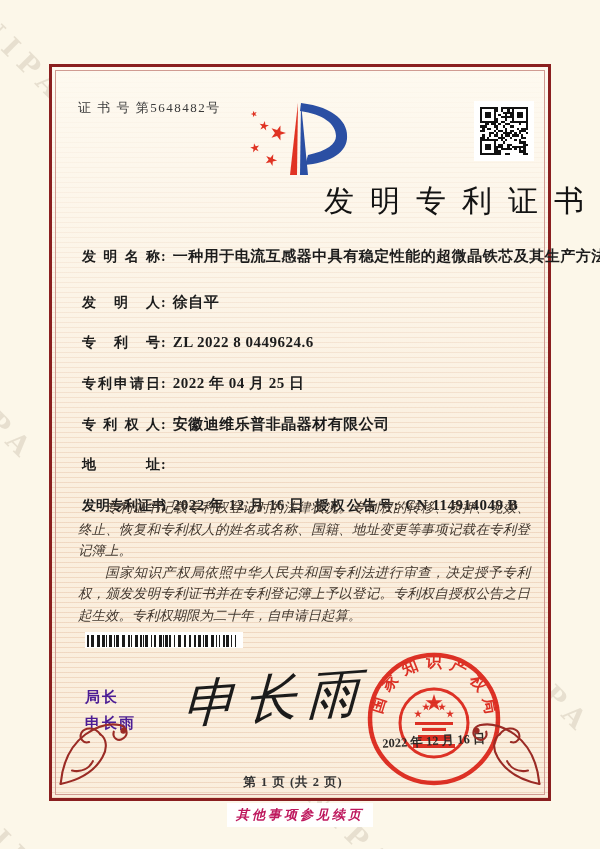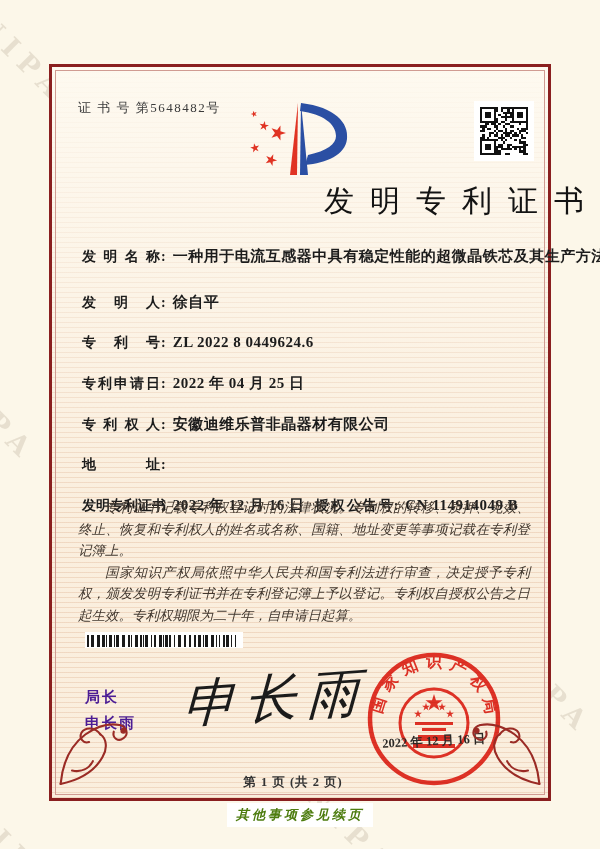--- a/index.html
+++ b/index.html
@@ -78,21 +78,21 @@
   .orn.left { left:53px; }
   .orn.right { right:53px; transform:scaleX(-1); }
   
   .page-num {
     position:absolute; left:49px; width:488px; top:774px; text-align:center;
     font-size:12.5px; letter-spacing:1px; color:#333; font-weight:600;
   }
   .note-box {
     position:absolute; left:50%; transform:translateX(-50%); top:803px;
     background:#ffffff; padding:3px 9px; font-size:13px; font-style:italic;
-    letter-spacing:3px; color:#4d7c0f; font-weight:600; white-space:nowrap;
+    letter-spacing:3px; color:#be185d; font-weight:600; white-space:nowrap;
   }
 </style>
 </head>
 <body>
 
 <div class="page">
 
   <div id="wm-layer">
       <span class="wm" style="left: -28px; top: -14px;">CNIPA</span>
       <span class="wm" style="left: 355px; top: 248px;">CNIPA</span>

